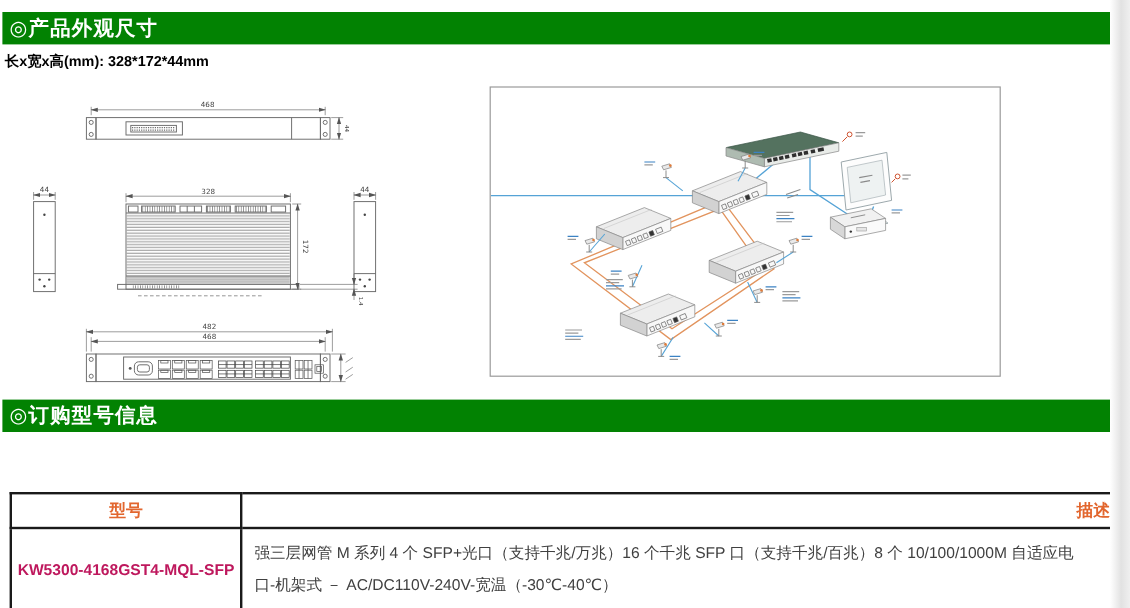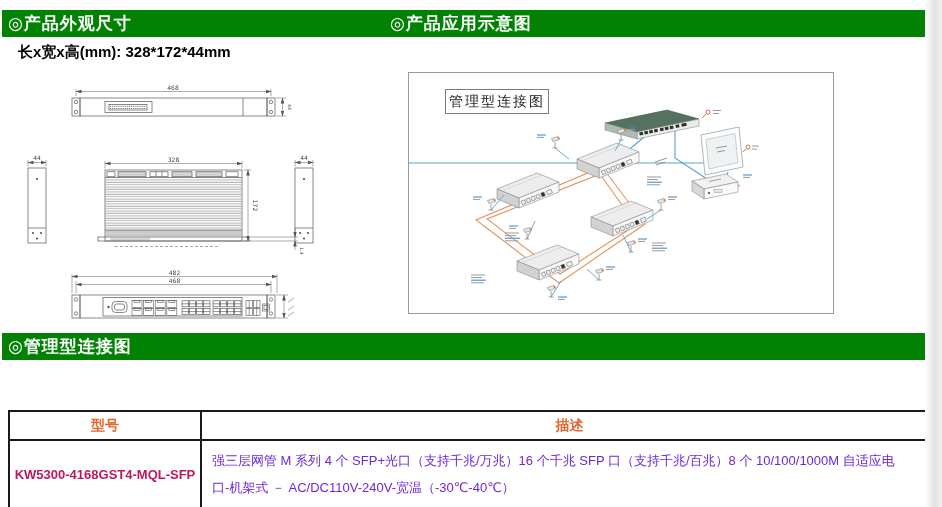--- a/index.html
+++ b/index.html
@@ -8,48 +8,47 @@
 
   .edge-shade{position:absolute;top:0;right:0;width:17px;height:507px;
     background:linear-gradient(to right,#ffffff 0%,#e2e2e2 55%,#f0f0f0 100%);}
 
   .green-bar{position:absolute;left:2px;width:923px;height:27px;background:#028202;}
   .bar-title{position:absolute;top:0;line-height:27px;color:#ffffff;font-weight:bold;
     font-size:17px;letter-spacing:1px;white-space:nowrap;}
   #bar-top{top:10px;padding-left:48px;}
   #bar-order{top:333px;}
 
-  .size-label{position:absolute;left:18px;top:43px;font-size:15px;font-weight:bold;color:#000;}
+  .size-label{position:absolute;left:4px;top:43px;font-size:12px;font-weight:bold;color:#000;}
 
   #tech-drawing{position:absolute;left:10px;top:78px;width:330px;height:252px;}
   #app-diagram-box{position:absolute;left:408px;top:72px;width:424px;height:240px;
     border:1px solid #9a9a9a;background:#fff;}
 
   .dimtext{font-size:6px;fill:#444;font-family:"DejaVu Sans",sans-serif;}
   .dimtext-sm{font-size:4.6px;fill:#444;font-family:"DejaVu Sans",sans-serif;}
 
   #order-table{position:absolute;left:8px;top:410px;width:920px;border-collapse:collapse;}
   #order-table th,#order-table td{border:2px solid #1a1a1a;}
   #order-table th{height:25px;font-size:14px;font-weight:bold;color:#e2662e;}
   th.col-model{width:188px;text-align:center;}
-  th.col-desc{text-align:center;padding-left:12px;}
+  th.col-desc{text-align:right;padding-left:12px;}
   td.cell-model{text-align:center;font-weight:bold;font-size:13px;color:#be185d;white-space:nowrap;}
-  td.cell-desc{padding:6px 10px;font-size:13px;color:#6d28d9;line-height:27px;}
+  td.cell-desc{padding:6px 10px;font-size:13px;color:#404040;line-height:27px;}
 
   .diag-label-box{position:absolute;left:36px;top:16px;width:102px;height:23px;border:1px solid #7d7d7d;
     text-align:center;line-height:23px;font-size:14px;color:#222;letter-spacing:2px;background:#fff;}
 </style>
 </head>
 <body>
 
 <div id="screen">
 
   <div class="green-bar" id="bar-top">
     <span class="bar-title" style="left:6px;">◎产品外观尺寸</span>
-    <span class="bar-title" style="left:388px;">◎产品应用示意图</span>
   </div>
 
   <div class="size-label">长x宽x高(mm): 328*172*44mm</div>
 
   <svg id="tech-drawing" viewBox="0 0 330 252">
     <defs>
       <marker id="ar" markerWidth="7" markerHeight="6" refX="5.5" refY="3" orient="auto-start-reverse" markerUnits="userSpaceOnUse">
         <path d="M6,3 L0,1.2 L0,4.8 Z" fill="#555"></path>
       </marker>
       <pattern id="hatch" width="4" height="2.4" patternUnits="userSpaceOnUse">
@@ -226,21 +225,20 @@
           <rect x="243.5" y="230.5" width="6.5" height="7"></rect>
         <line x1="239.2" y1="222.5" x2="239.2" y2="237.5"></line>
           <line x1="246.7" y1="222.5" x2="246.7" y2="237.5"></line>
         <rect x="252.5" y="226" width="7" height="7"></rect>
           <rect x="254" y="227.5" width="4" height="4"></rect>
       </g>
     </g>
   </svg>
 
   <div id="app-diagram-box">
-    <div class="diag-label-box">管理型连接图</div>
     <svg width="422" height="238" viewBox="0 0 422 238">
       <defs>
         <g id="swbox">
           <polygon points="0,16 40,0 62,9 22,25" fill="#ededed" stroke="#8a8a8a" stroke-width="0.6"></polygon>
           <polygon points="22,25 62,9 62,19 22,35" fill="#f8f8f8" stroke="#8a8a8a" stroke-width="0.6"></polygon>
           <polygon points="0,16 22,25 22,35 0,26" fill="#d2d2d2" stroke="#8a8a8a" stroke-width="0.6"></polygon>
           <line x1="6" y1="17.5" x2="46" y2="1.5" stroke="#c4c4c4" stroke-width="0.5"></line>
           <g transform="translate(25,30) rotate(-21.8)" stroke="#555" stroke-width="0.5" fill="none">
             <rect x="0" y="-2" width="3.4" height="3.8"></rect>
               <rect x="5.2" y="-2" width="3.4" height="3.8"></rect>
@@ -368,21 +366,21 @@
       </g>
 
       <use href="#lbl" x="238" y="104"></use>
       <use href="#lbl" x="96" y="160"></use>
       <use href="#lbl" x="243" y="170"></use>
       <use href="#lbl" x="62" y="202"></use>
     </svg>
   </div>
 
   <div class="green-bar" id="bar-order">
-    <span class="bar-title" style="left:6px;">◎管理型连接图</span>
+    <span class="bar-title" style="left:6px;">◎订购型号信息</span>
   </div>
 
   <table id="order-table">
     <tbody>
         <tr>
       <th class="col-model">型号</th>
       <th class="col-desc">描述</th>
     </tr>
     <tr>
       <td class="cell-model">KW5300-4168GST4-MQL-SFP</td>

